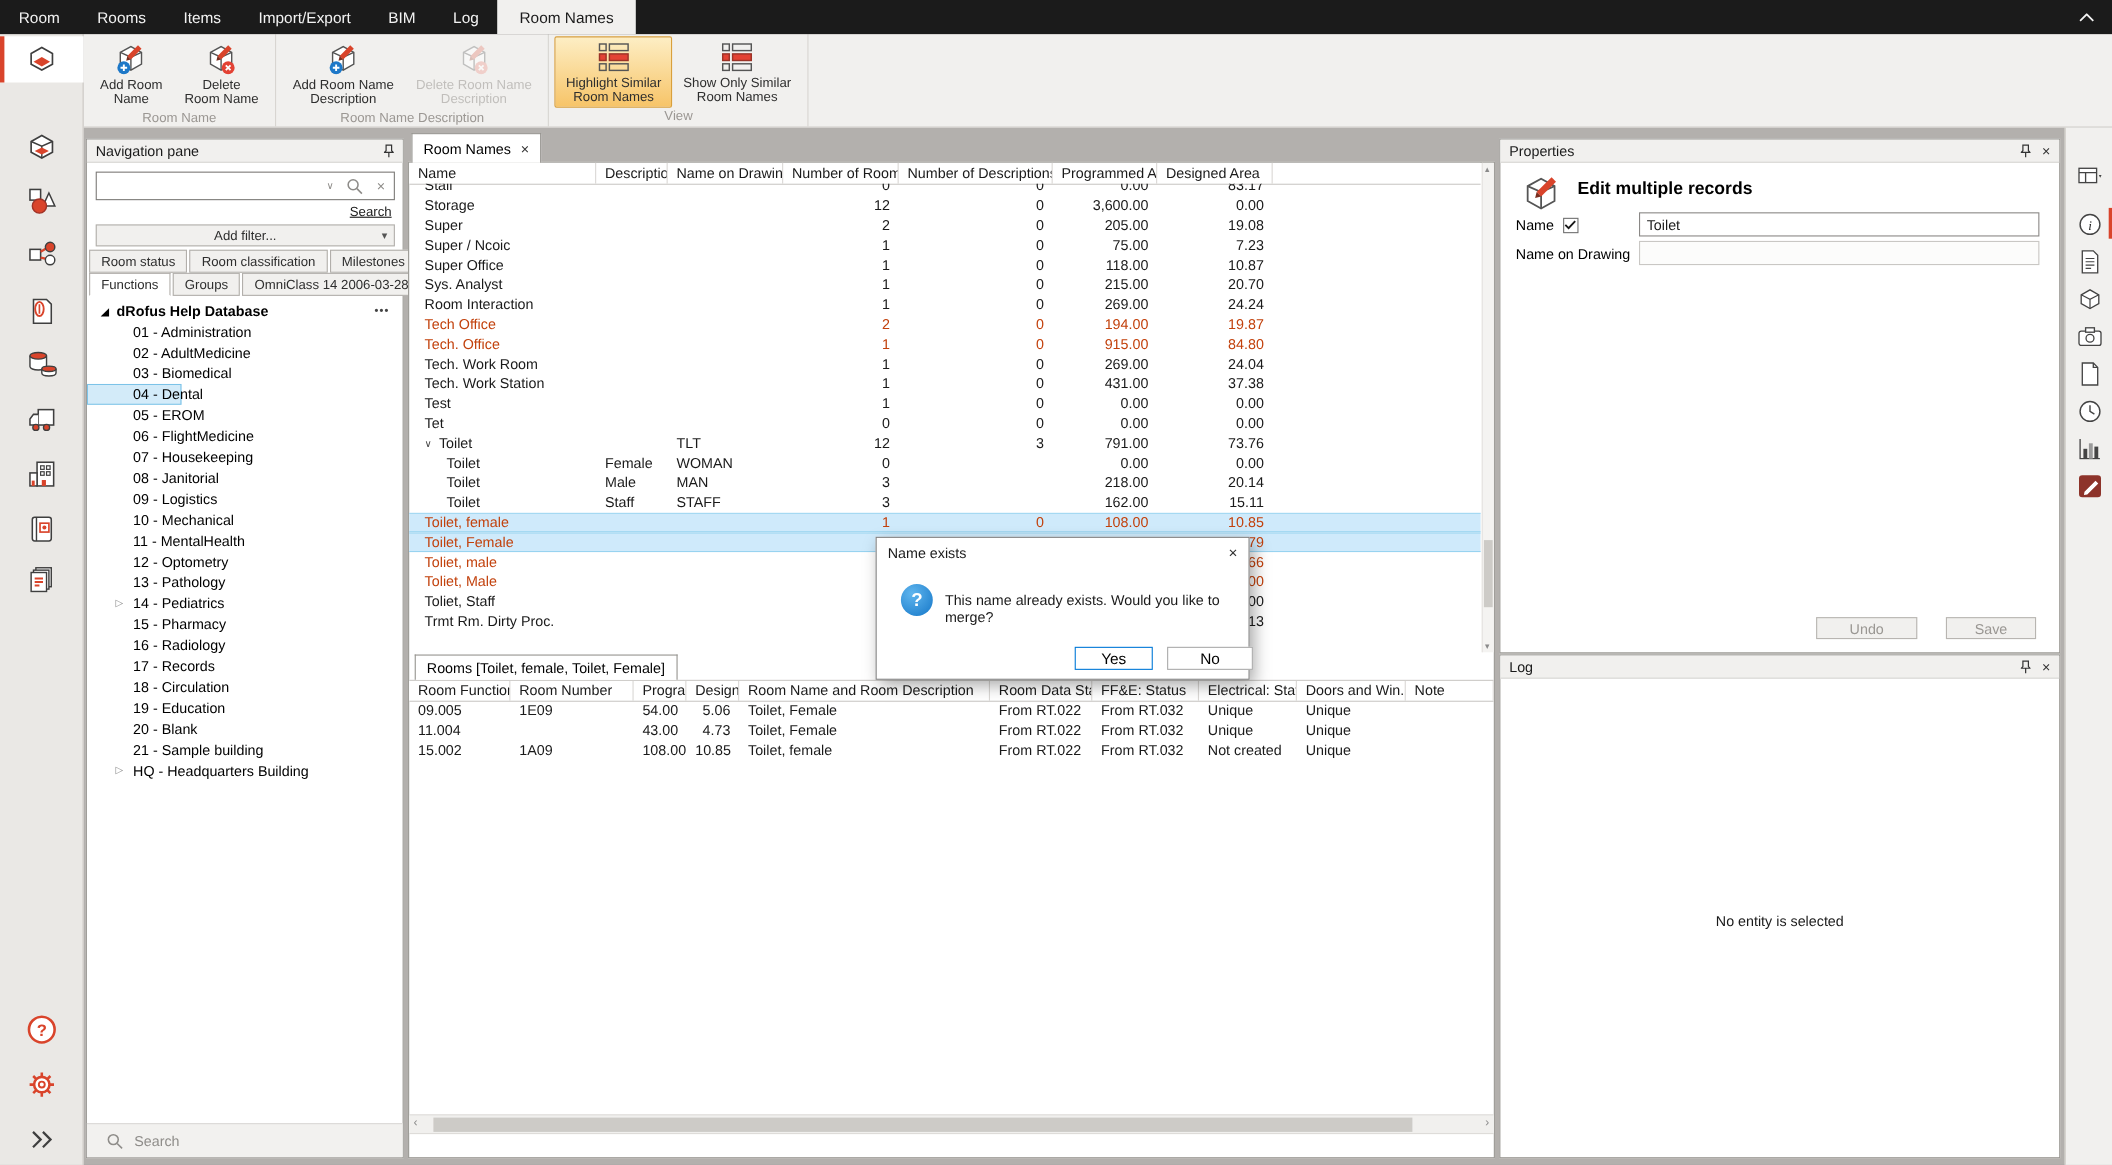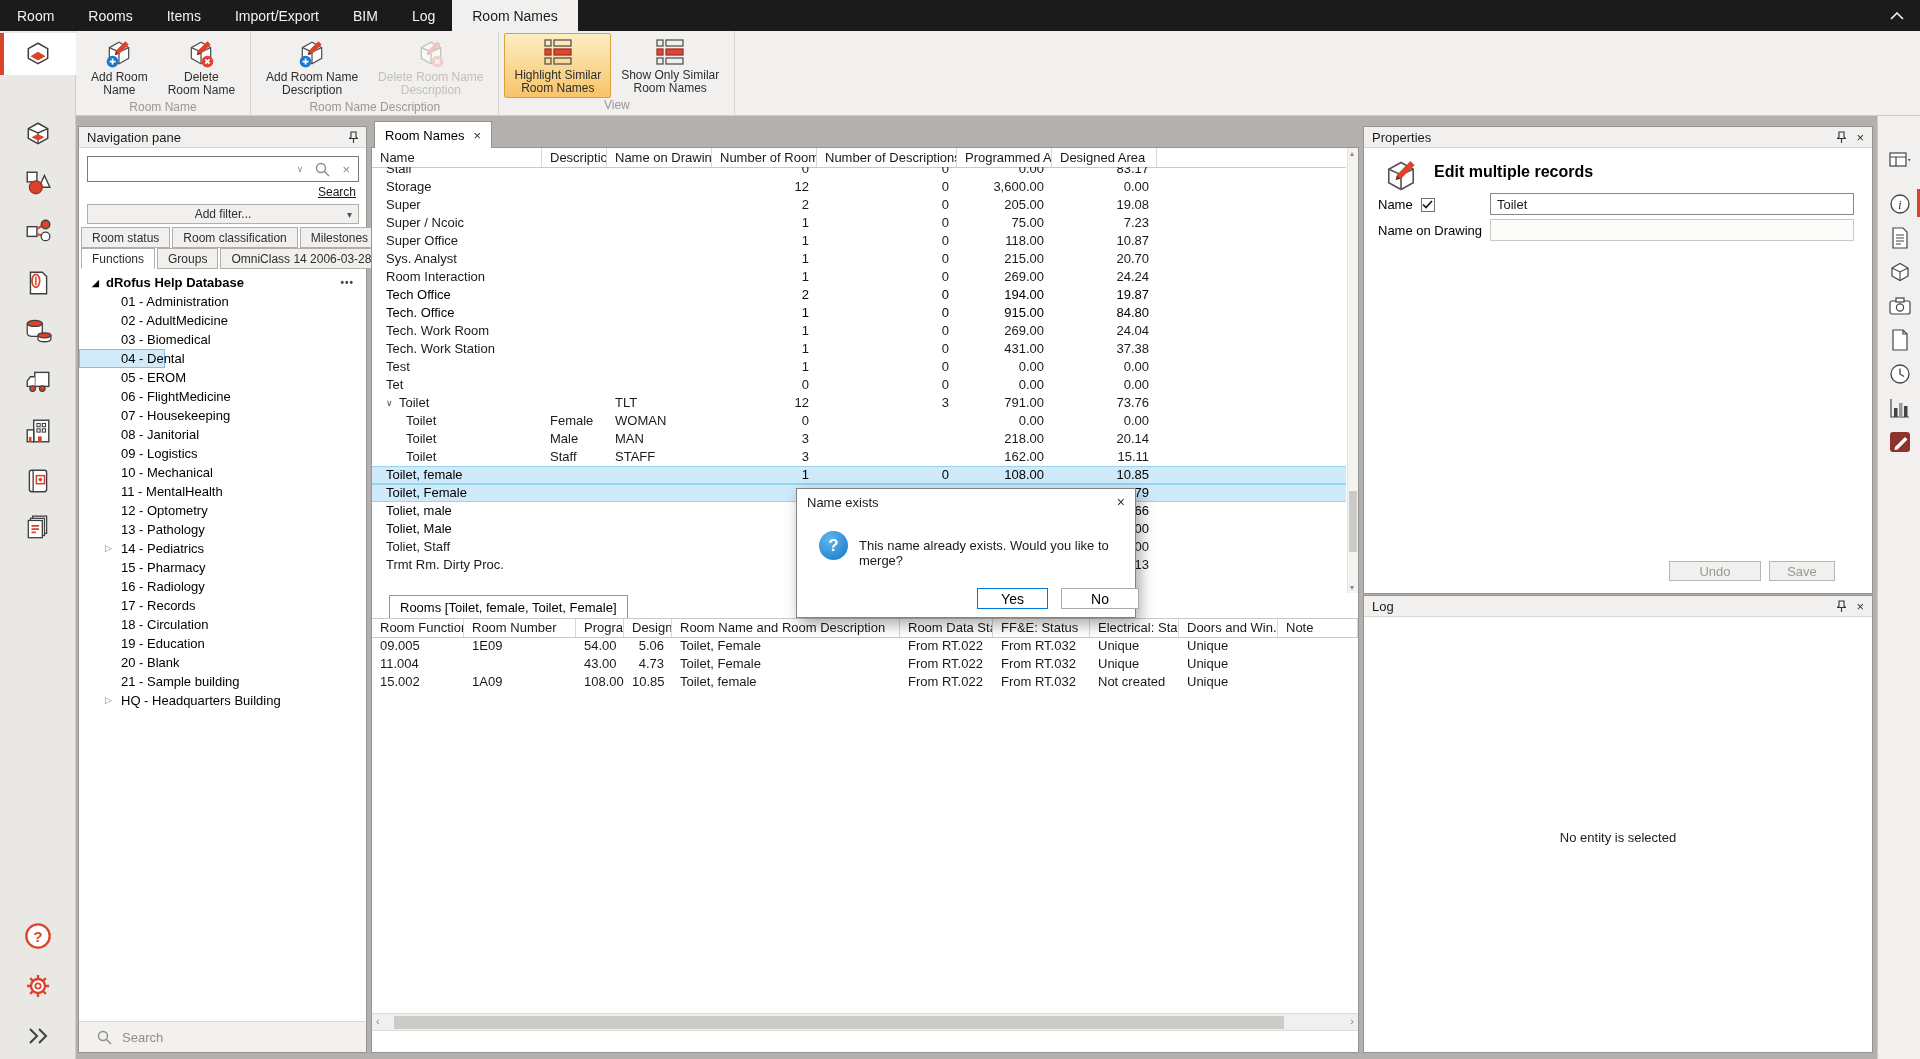--- a/index.html
+++ b/index.html
@@ -62,21 +62,21 @@
   .hrow{border-bottom:1px solid #cbc9c6;background:#fff}
   .c{padding:0 8px;height:18px;line-height:18px;font-size:13px;white-space:nowrap;overflow:hidden;color:#1a1a1a}
   .num{text-align:right}
   .rn-row{height:18px}
   .rn-row .tw{display:inline-block;width:13px;font-size:9px;color:#444;vertical-align:top}
   .rn-row .tw:empty{display:none}
   .rn-row .cname{padding-left:14px}
   .rn-row.child .cname{padding-left:34px}
   .rn-row.partial{height:11px;overflow:hidden}
   .rn-row.partial .c{margin-top:-7px}
-  .rn-row.red .c{color:#000000}
+  .rn-row.red .c{color:#c2410c}
   .rn-row.sel{background:#cfeafb;box-shadow:inset 0 1px 0 #98d3f0,inset 0 -1px 0 #98d3f0}
   .vscroll{position:absolute;width:11px;background:#f4f3f1;border-left:1px solid #e4e2df;font-size:8px;color:#8a8a8a;text-align:center}
   .vthumb{position:absolute;left:1px;right:1px;background:#cdcbc7}
   .hscroll{position:absolute;height:18px;background:#f1f0ee;border-top:1px solid #dedcd9;border-bottom:1px solid #dedcd9;color:#8a8a8a;font-size:11px}
   .hthumb{position:absolute;top:2px;height:13px;background:#cdcbc7}
   .statusbar{position:absolute;left:0;right:0;bottom:0;height:23px;background:#f1f0ee;border-top:1px solid #d2d0cd;display:flex;align-items:center;font-size:12px;color:#1a1a1a;padding:0 8px}
   .statusbar .right{margin-left:auto;display:flex;align-items:center;gap:26px}
 
   
   .props-heading{position:absolute;left:70px;top:36px;font-size:16px;font-weight:bold}
@@ -760,21 +760,21 @@
           <div class="c num">13</div>
         </div>
       </div>
 
     <div class="vscroll" style="right:0;top:0;height:445px">
       <span style="position:absolute;top:1px;left:2px">▴</span>
       <div class="vthumb" style="top:343px;height:61px"></div>
       <span style="position:absolute;bottom:1px;left:2px">▾</span>
     </div>
 
-    <div class="tab-floating" style="left:17px;top:447px;height:23px;position:absolute;z-index:2">
+    <div class="tab-floating" style="left:5px;top:447px;height:23px;position:absolute;z-index:2">
       <span>Rooms [Toilet, female, Toilet, Female]</span>
     </div>
 
     <div class="rm-grid hrow" style="position:absolute;left:0;top:470px;right:0;border-top:1px solid #cbc9c6">
 
     <div class="hc hc2">Room Function #</div>
         <div class="hc hc2">Room Number</div>
         <div class="hc hc2">Progra...</div>
         <div class="hc hc2">Designe...</div>
         <div class="hc hc2">Room Name and Room Description</div>
@@ -863,22 +863,22 @@
             <path d="M1 4.5 L4 7.5 L10 1" stroke="#1a1a1a" stroke-width="1.7" fill="none"></path>
           </svg>
         </span>
     </div>
     <input class="field-input" style="top: 66px;" value="Toilet">
     <div class="prow" style="top:96px">
       <span>Name on Drawing</span>
       <span class="cb"></span>
     </div>
     <input class="field-input" style="top: 92px;" disabled="" value="">
-    <div class="pbtn" style="left:305px;top:434px;width:92px">Undo</div>
-    <div class="pbtn" style="left:405px;top:434px;width:66px">Save</div>
+    <div class="pbtn" style="left:287px;top:434px;width:92px">Undo</div>
+    <div class="pbtn" style="left:405px;top:434px;width:82px">Save</div>
   </div>
 
   <div class="panel" style="left:1363px;top:595px;width:510px;height:458px">
     <div class="phead">
       <span>Log</span>
       <span class="sp">
         <span>
             <svg width="9" height="13" viewBox="0 0 9 13">
               <path d="M2 1 h5 v5 l1.5 1.5 H.5 L2 6 Z M4.5 7.5 V12" stroke="#333" stroke-width="1.1" fill="none"></path>
             </svg>

